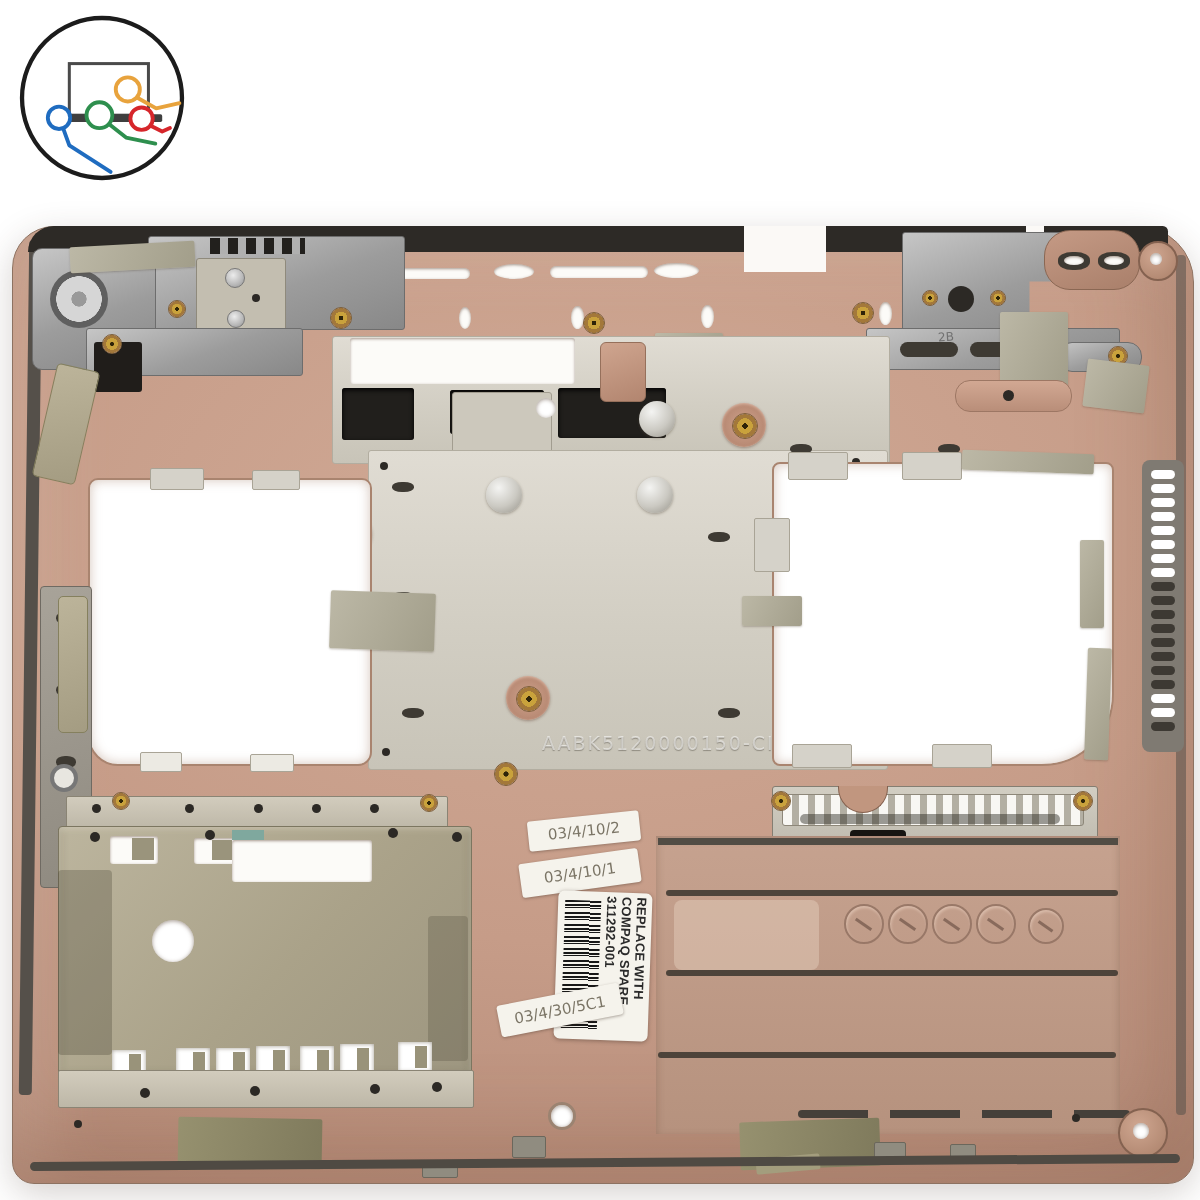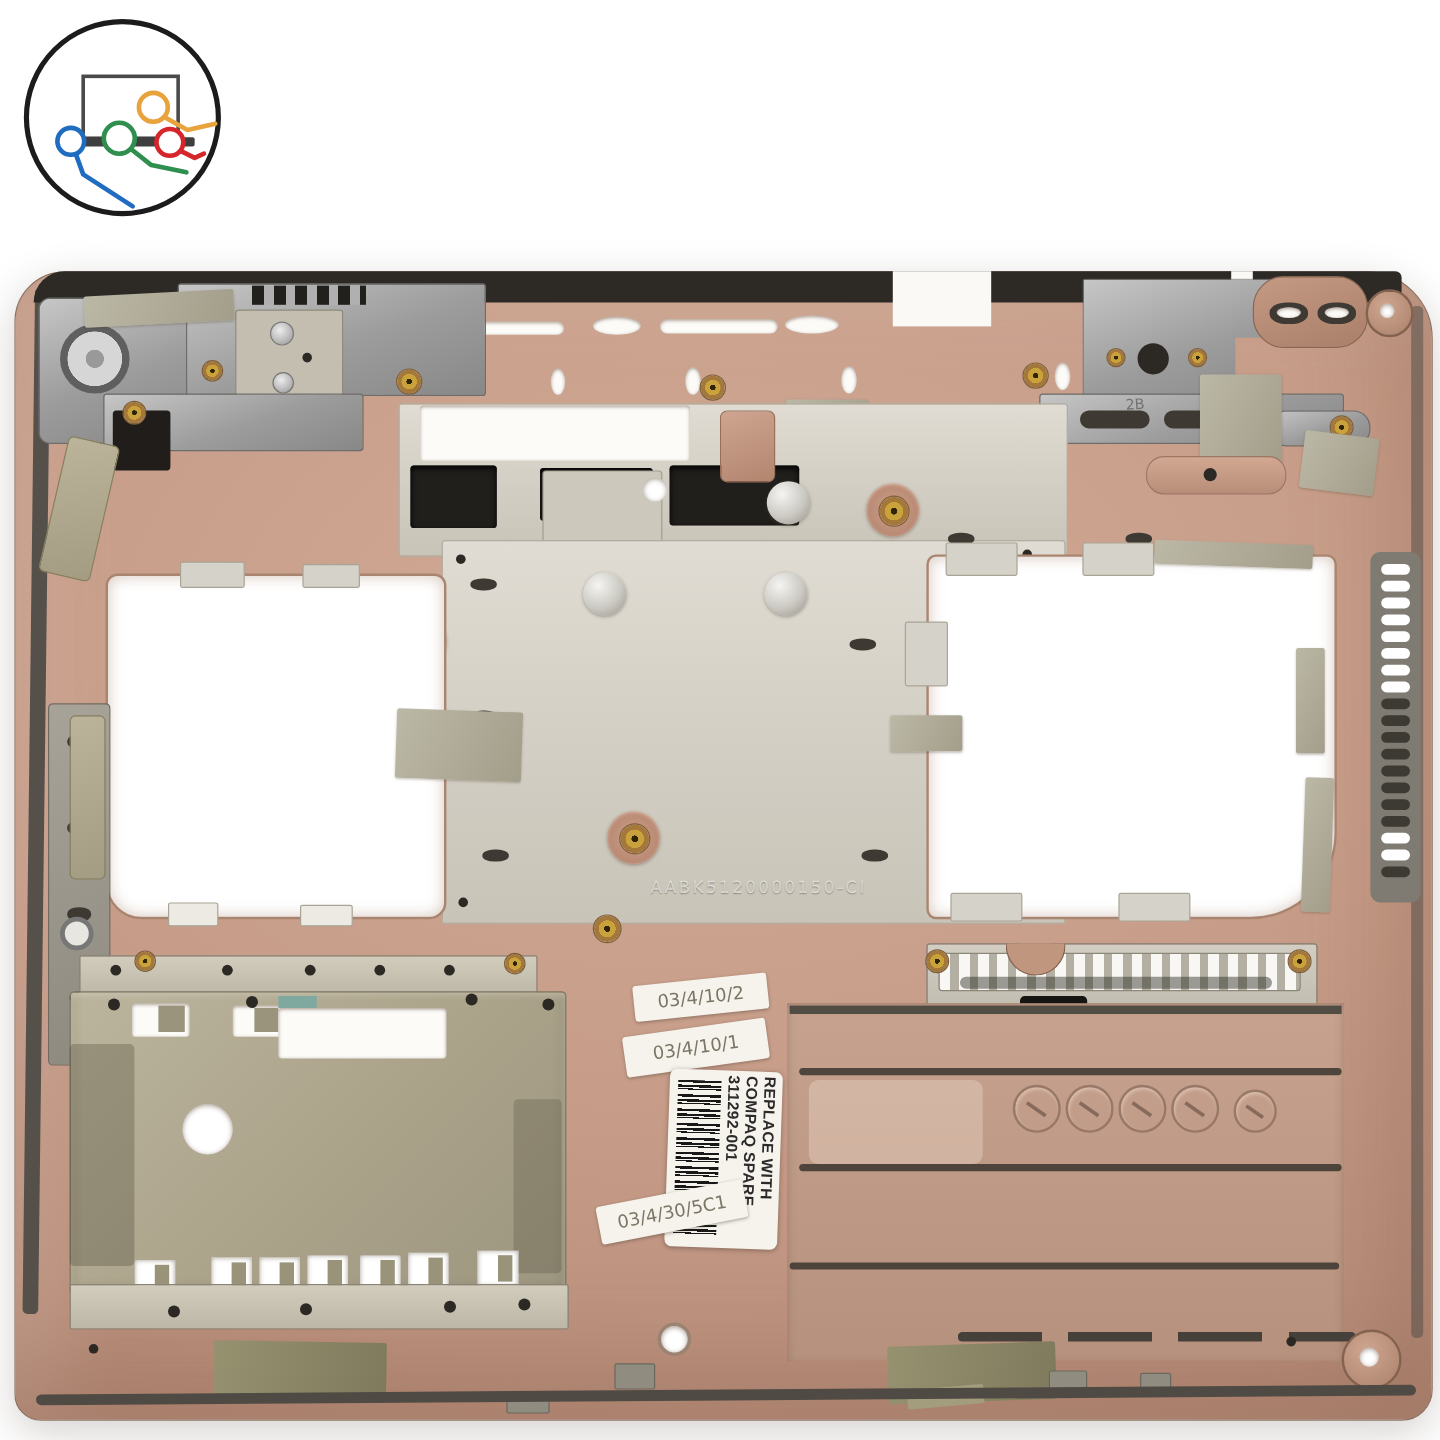--- a/index.html
+++ b/index.html
@@ -45,21 +45,21 @@
   .emboss{border:2px solid rgba(92,66,52,.4);border-radius:50%;box-shadow:inset 1px 2px 3px rgba(255,235,220,.4)}
   .emboss i{position:absolute;left:22%;top:46%;width:54%;height:3px;background:rgba(80,55,45,.5);transform:rotate(35deg)}
   .sticker{background:#f5f3ec;border-radius:3px;box-shadow:0 1px 3px rgba(60,45,35,.4);
     display:flex;align-items:center;justify-content:center;font-size:15px;color:#7b7566;white-space:nowrap}
   .label{background:#f5f3ec;border-radius:6px;box-shadow:0 1px 4px rgba(60,45,35,.45)}
   .bars{position:absolute;left:7px;top:9px;width:36px;height:130px;
     background:repeating-linear-gradient(to bottom,#181818 0 2px,#f5f3ec 2px 4px,#181818 4px 6px,#f5f3ec 6px 7px,#181818 7px 8px,#f5f3ec 8px 12px)}
   .spare-text{position:absolute;left:-2px;top:51px;width:140px;height:46px;transform:rotate(90deg);
     font-size:13px;font-weight:bold;color:#2a2a2a;line-height:15px;letter-spacing:.3px;font-family:"Liberation Sans",sans-serif}
   .spare-text span{display:block}
-  .stamp{font-size:14px;letter-spacing:2px;color:rgba(255,255,255,.55);text-shadow:0 1px 1px rgba(105,100,90,.6)}
+  .stamp{font-size:19px;letter-spacing:2px;color:rgba(255,255,255,.55);text-shadow:0 1px 1px rgba(105,100,90,.6)}
   .molded{font-size:12px;color:rgba(60,60,60,.55);transform:rotate(-4deg)}
   .comb{background:repeating-linear-gradient(to right,#f8f7f3 0 9px,#b3afa3 9px 16px);border-radius:3px;border:1px solid #8d8779}
   .ribs{background:repeating-linear-gradient(to right,#45403a 0 70px,rgba(0,0,0,0) 70px 92px);border-radius:4px}
   .screw{border-radius:50%;background:radial-gradient(circle at 40% 35%,#ececec,#b8b8b8 60%,#8f8f8f);border:1px solid #787878}
   .clip{background:#908c80;border:1px solid #6b675c;border-radius:2px}
   .bronze-boss{border-radius:50%;background:radial-gradient(circle at 40% 35%,#cfa690,#aa8069);border:2px solid #846250}
   .stain{background:radial-gradient(circle,rgba(150,105,45,.22),rgba(150,105,45,0) 70%)}
 </style>
 </head>
 <body>

